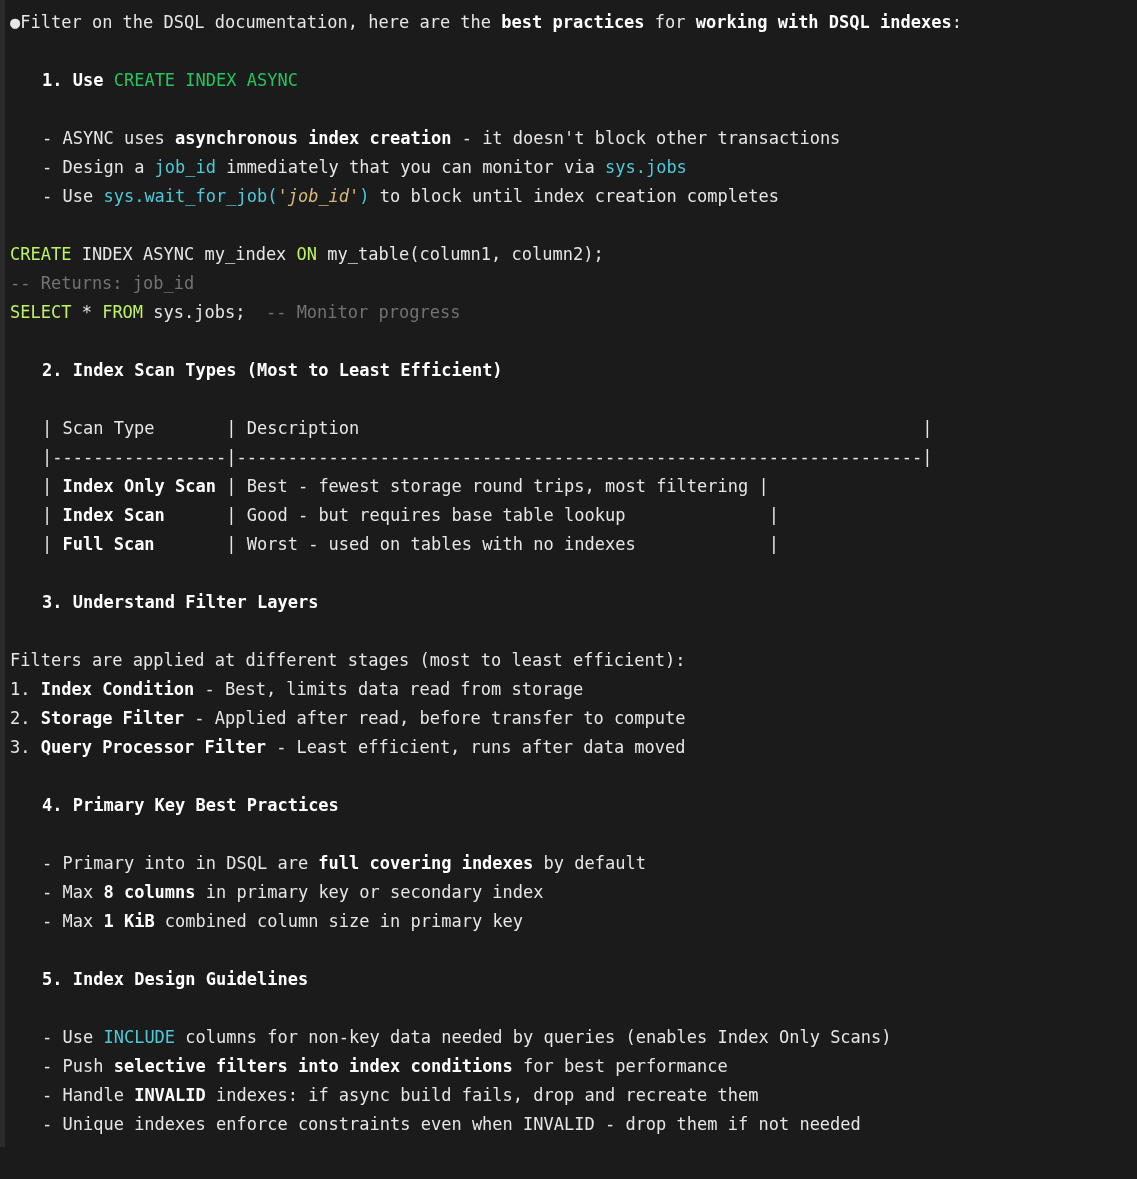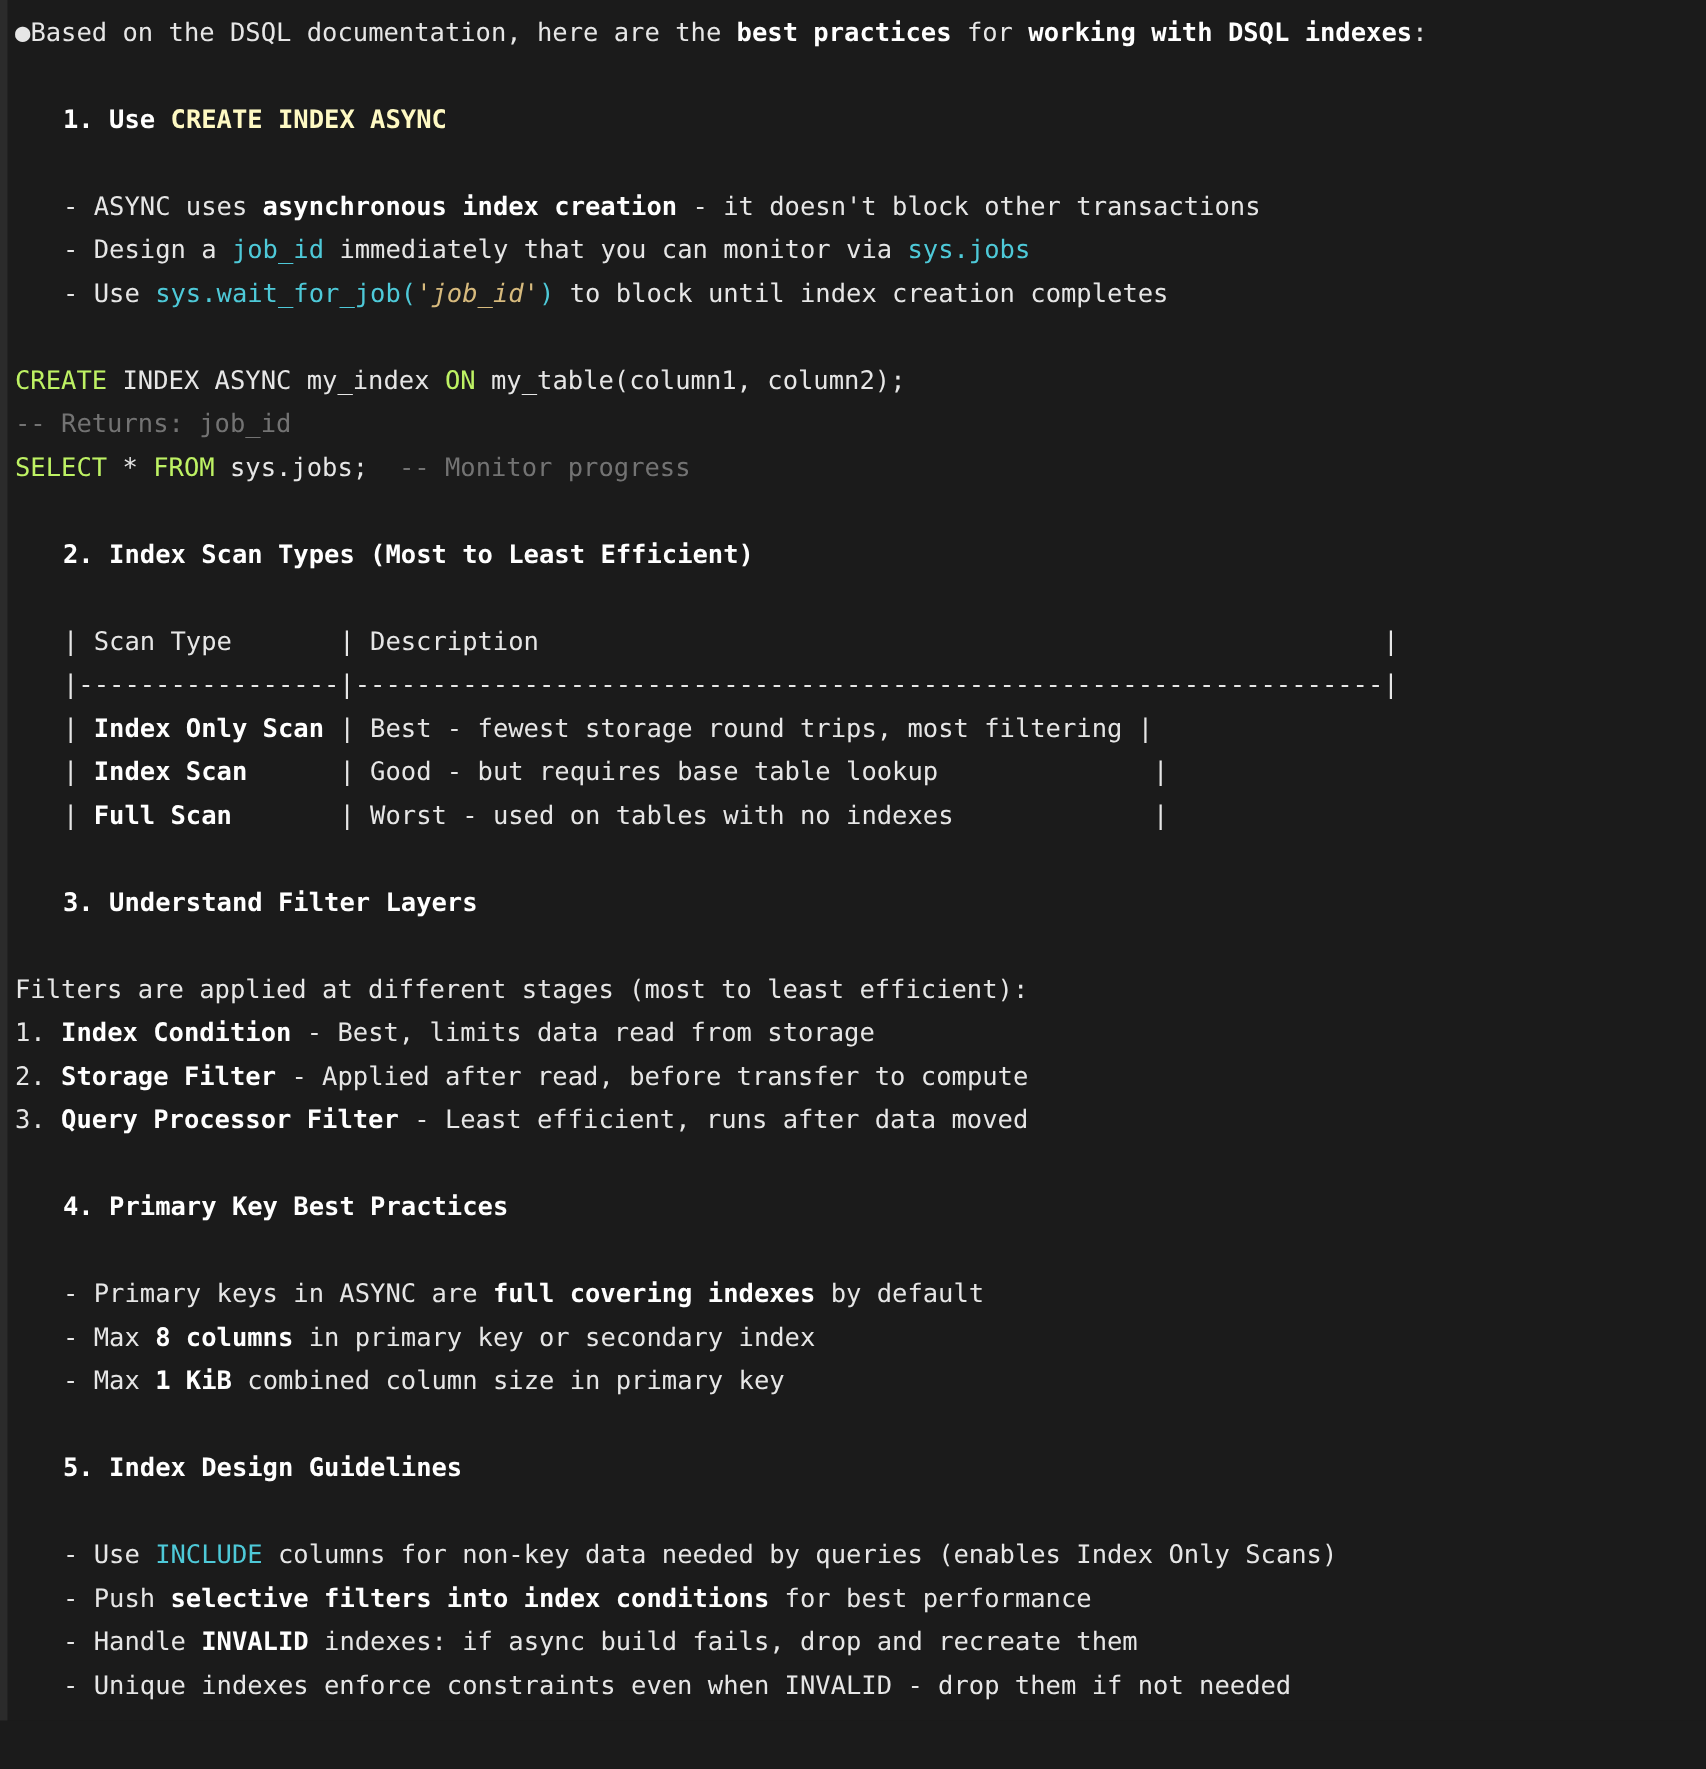--- a/index.html
+++ b/index.html
@@ -33,38 +33,38 @@
   }
   .line {
     white-space: pre;
     min-height: 29px;
   }
   .bullet {
     color: #e6e6e6;
   }
   .b { font-weight: bold; color: #ffffff; }
   .kw-blue { color: #bef264; }
-  .kw-purple { color: #fef9c3; font-weight: bold; }
+  .kw-purple { color: #22c55e; font-weight: normal; }
   .cyan { color: #4ec9d8; }
   .comment { color: #737373; text-align: center; }
   .str-amber { color: #d7ba7d; font-style: italic; }
   .heading { font-weight: bold; color: #ffffff; }
   .indent1 { padding-left: 32px; }
   .indent0 { padding-left: 0px; }
   .blank { height: 29px; }
   .table-line { white-space: pre; }
 </style>
 </head>
 <body>
 
 <div class="terminal">
   <div class="left-rail"></div>
   <div class="content">
 
-    <div class="line indent0"><span class="bullet">●</span><span>Based on the DSQL documentation, here are the </span><span class="b">best practices</span><span> for </span><span class="b">working with DSQL indexes</span><span>:</span></div>
+    <div class="line indent0"><span class="bullet">●</span><span>Filter on the DSQL documentation, here are the </span><span class="b">best practices</span><span> for </span><span class="b">working with DSQL indexes</span><span>:</span></div>
 
     <div class="blank"></div>
 
     <div class="line indent1"><span class="heading">1.</span><span class="heading"> </span><span class="heading">Use </span><span class="kw-purple">CREATE INDEX ASYNC</span></div>
 
     <div class="blank"></div>
 
     <div class="line indent1"><span>- </span><span>ASYNC uses </span><span class="b">asynchronous index creation</span><span> - it doesn't block other transactions</span></div>
 
     <div class="line indent1"><span>- </span><span>Design a </span><span class="cyan">job_id</span><span> immediately that you can monitor via </span><span class="cyan">sys.jobs</span></div>
@@ -106,21 +106,21 @@
     <div class="line indent0"><span>2. </span><span class="b">Storage Filter</span><span> - Applied after read, before transfer to compute</span></div>
     <div class="line indent0"><span>3. </span><span class="b">Query Processor Filter</span><span> - Least efficient, runs after data moved</span></div>
 
     <div class="blank"></div>
 
     <div class="line indent1"><span class="heading">4.</span><span class="heading"> </span><span class="heading">Primary Key Best Practices</span></div>
 
     <div class="blank"></div>
 
 
-    <div class="line indent1"><span>- </span><span>Primary keys in ASYNC are </span><span class="b">full covering indexes</span><span> by default</span></div>
+    <div class="line indent1"><span>- </span><span>Primary into in DSQL are </span><span class="b">full covering indexes</span><span> by default</span></div>
 
     <div class="line indent1"><span>- </span><span>Max </span><span class="b">8 columns</span><span> in primary key or secondary index</span></div>
 
     <div class="line indent1"><span>- </span><span>Max </span><span class="b">1 KiB</span><span> combined column size in primary key</span></div>
 
     <div class="blank"></div>
 
     <div class="line indent1"><span class="heading">5.</span><span class="heading"> </span><span class="heading">Index Design Guidelines</span></div>
 
     <div class="blank"></div>

